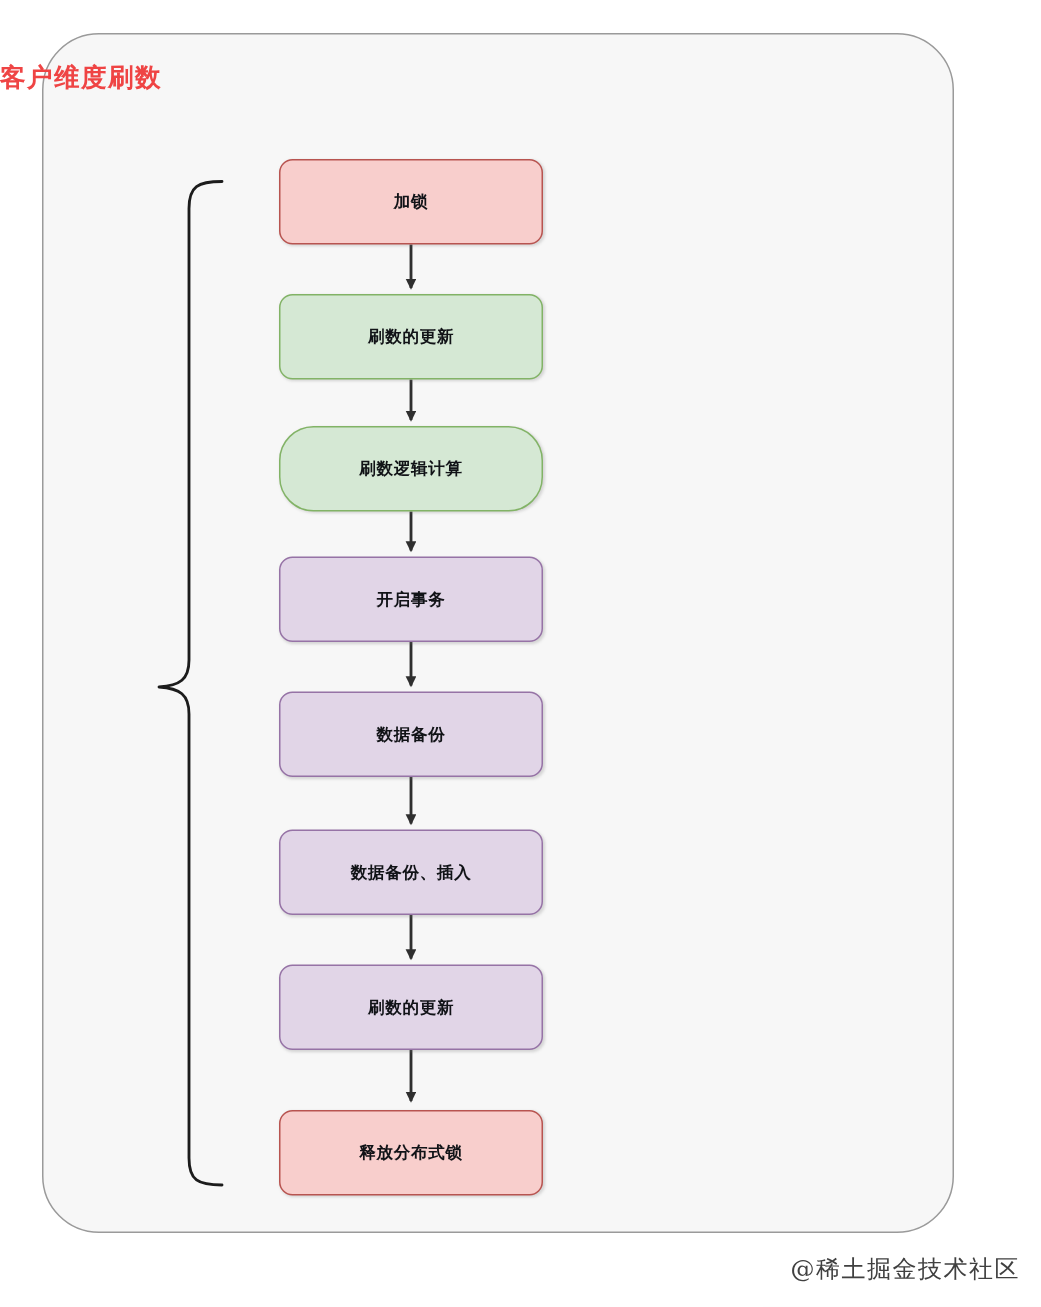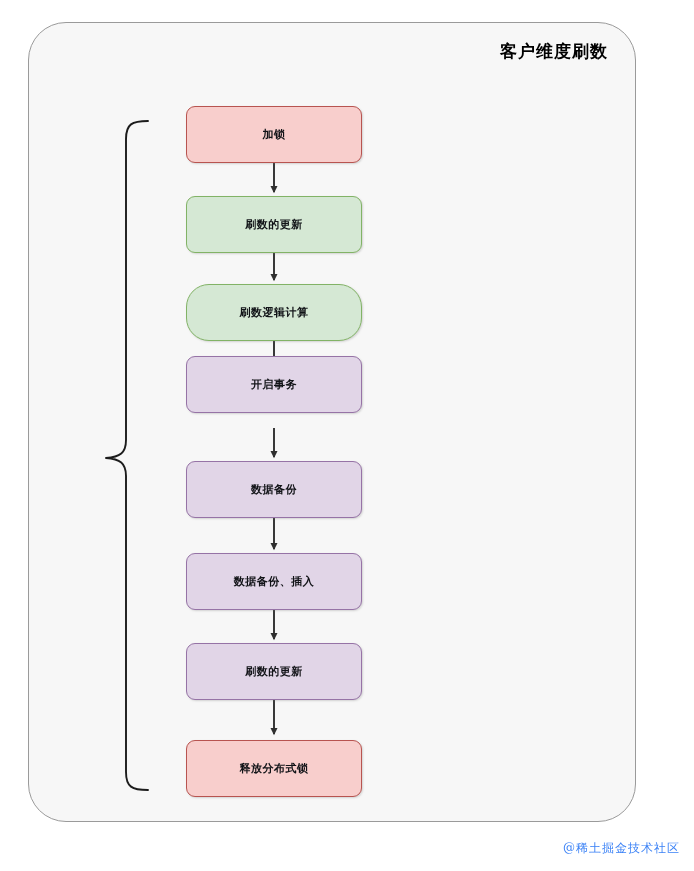--- a/index.html
+++ b/index.html
@@ -35,24 +35,24 @@
     border: 1px solid #9a9a9a;
     border-radius: 38px;
     box-sizing: border-box;
   }
 
   .group-title {
     position: absolute;
     left: 0;
     top: 40px;
     width: 608px;
-    text-align: right;
+    text-align: left;
     font-size: 17px;
     font-weight: bold;
-    color: #000000;
+    color: #ef4444;
     letter-spacing: 1px;
   }
 
   
   .node {
     position: absolute;
     left: 186px;
     width: 176px;
     height: 57px;
     box-sizing: border-box;
@@ -69,43 +69,43 @@
     box-shadow: 1px 1px 2px rgba(120,120,120,0.28);
   }
   .node.red    { background: #f8cecc; border-color: #b85450; }
   .node.green  { background: #d5e8d4; border-color: #82b366; }
   .node.purple { background: #e1d5e7; border-color: #9673a6; }
 
   
   .n0 { top: 106px; }
   .n1 { top: 196px; }
   .n2 { top: 284px; border-radius: 23px; }
-  .n3 { top: 356px; }
+  .n3 { top: 371px; }
   .n4 { top: 461px; }
   .n5 { top: 553px; }
   .n6 { top: 643px; }
   .n7 { top: 740px; }
 
   
   .connectors {
     position: absolute;
     left: 0;
     top: 0;
     width: 694px;
     height: 871px;
     pointer-events: none;
   }
 
   
   .watermark {
     position: absolute;
     right: 14px;
     bottom: 14px;
-    font-size: 12px;
-    color: #3b82f6;
+    font-size: 16px;
+    color: #404040;
     font-family: "DejaVu Serif", "Liberation Serif", serif;
     letter-spacing: 1px;
     user-select: none;
   }
 </style>
 </head>
 <body>
 
 <div id="canvas">
 

